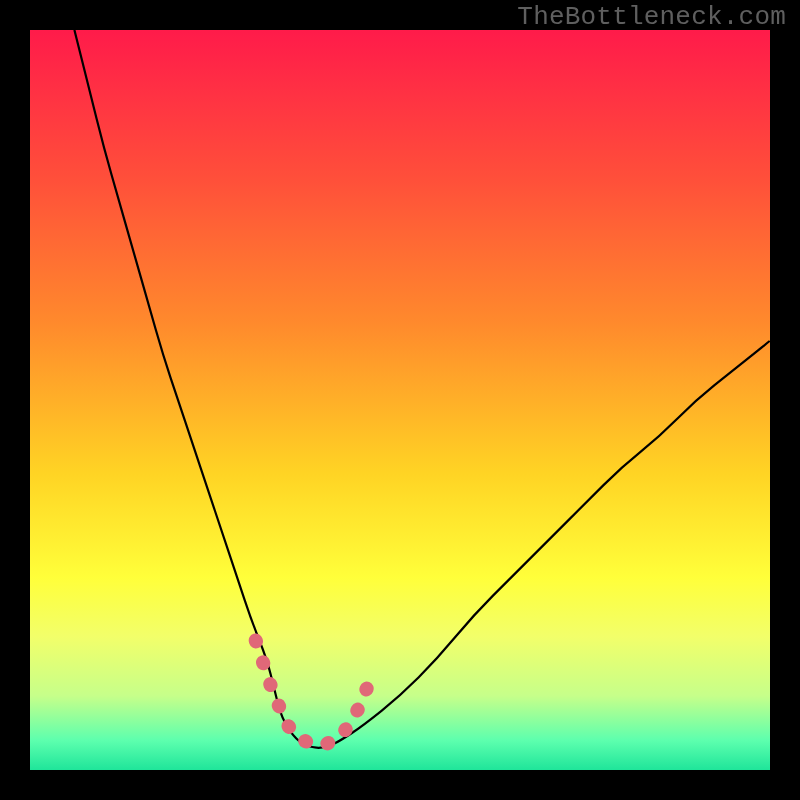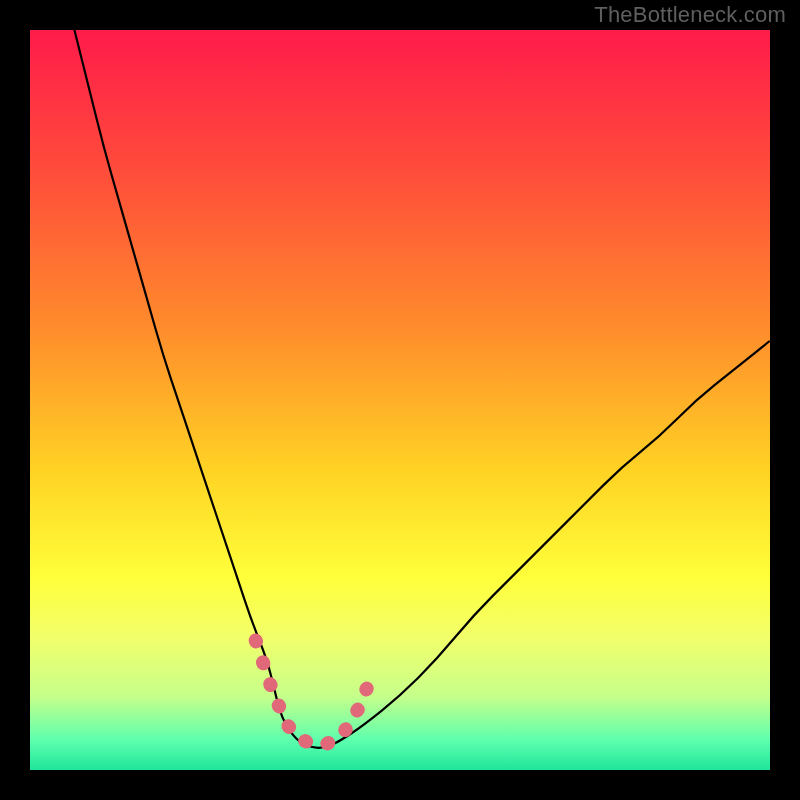--- a/index.html
+++ b/index.html
@@ -11,22 +11,22 @@
     background: #000;
   }
   .plot {
     position: absolute;
     left: 30px; top: 30px;
     width: 740px; height: 740px;
   }
   .source-label {
     position: absolute;
     top: 2px; right: 14px;
-    font-family: Liberation Sans, sans-serif;
-    font-size: 22px;
+    font-family: Liberation Mono, monospace;
+    font-size: 26px;
     font-weight: 500;
     color: #5f5f5f;
     letter-spacing: 0.2px;
   }
 </style>
 </head>
 <body>
 
 <div class="frame">
   <div class="source-label">TheBottleneck.com</div>

